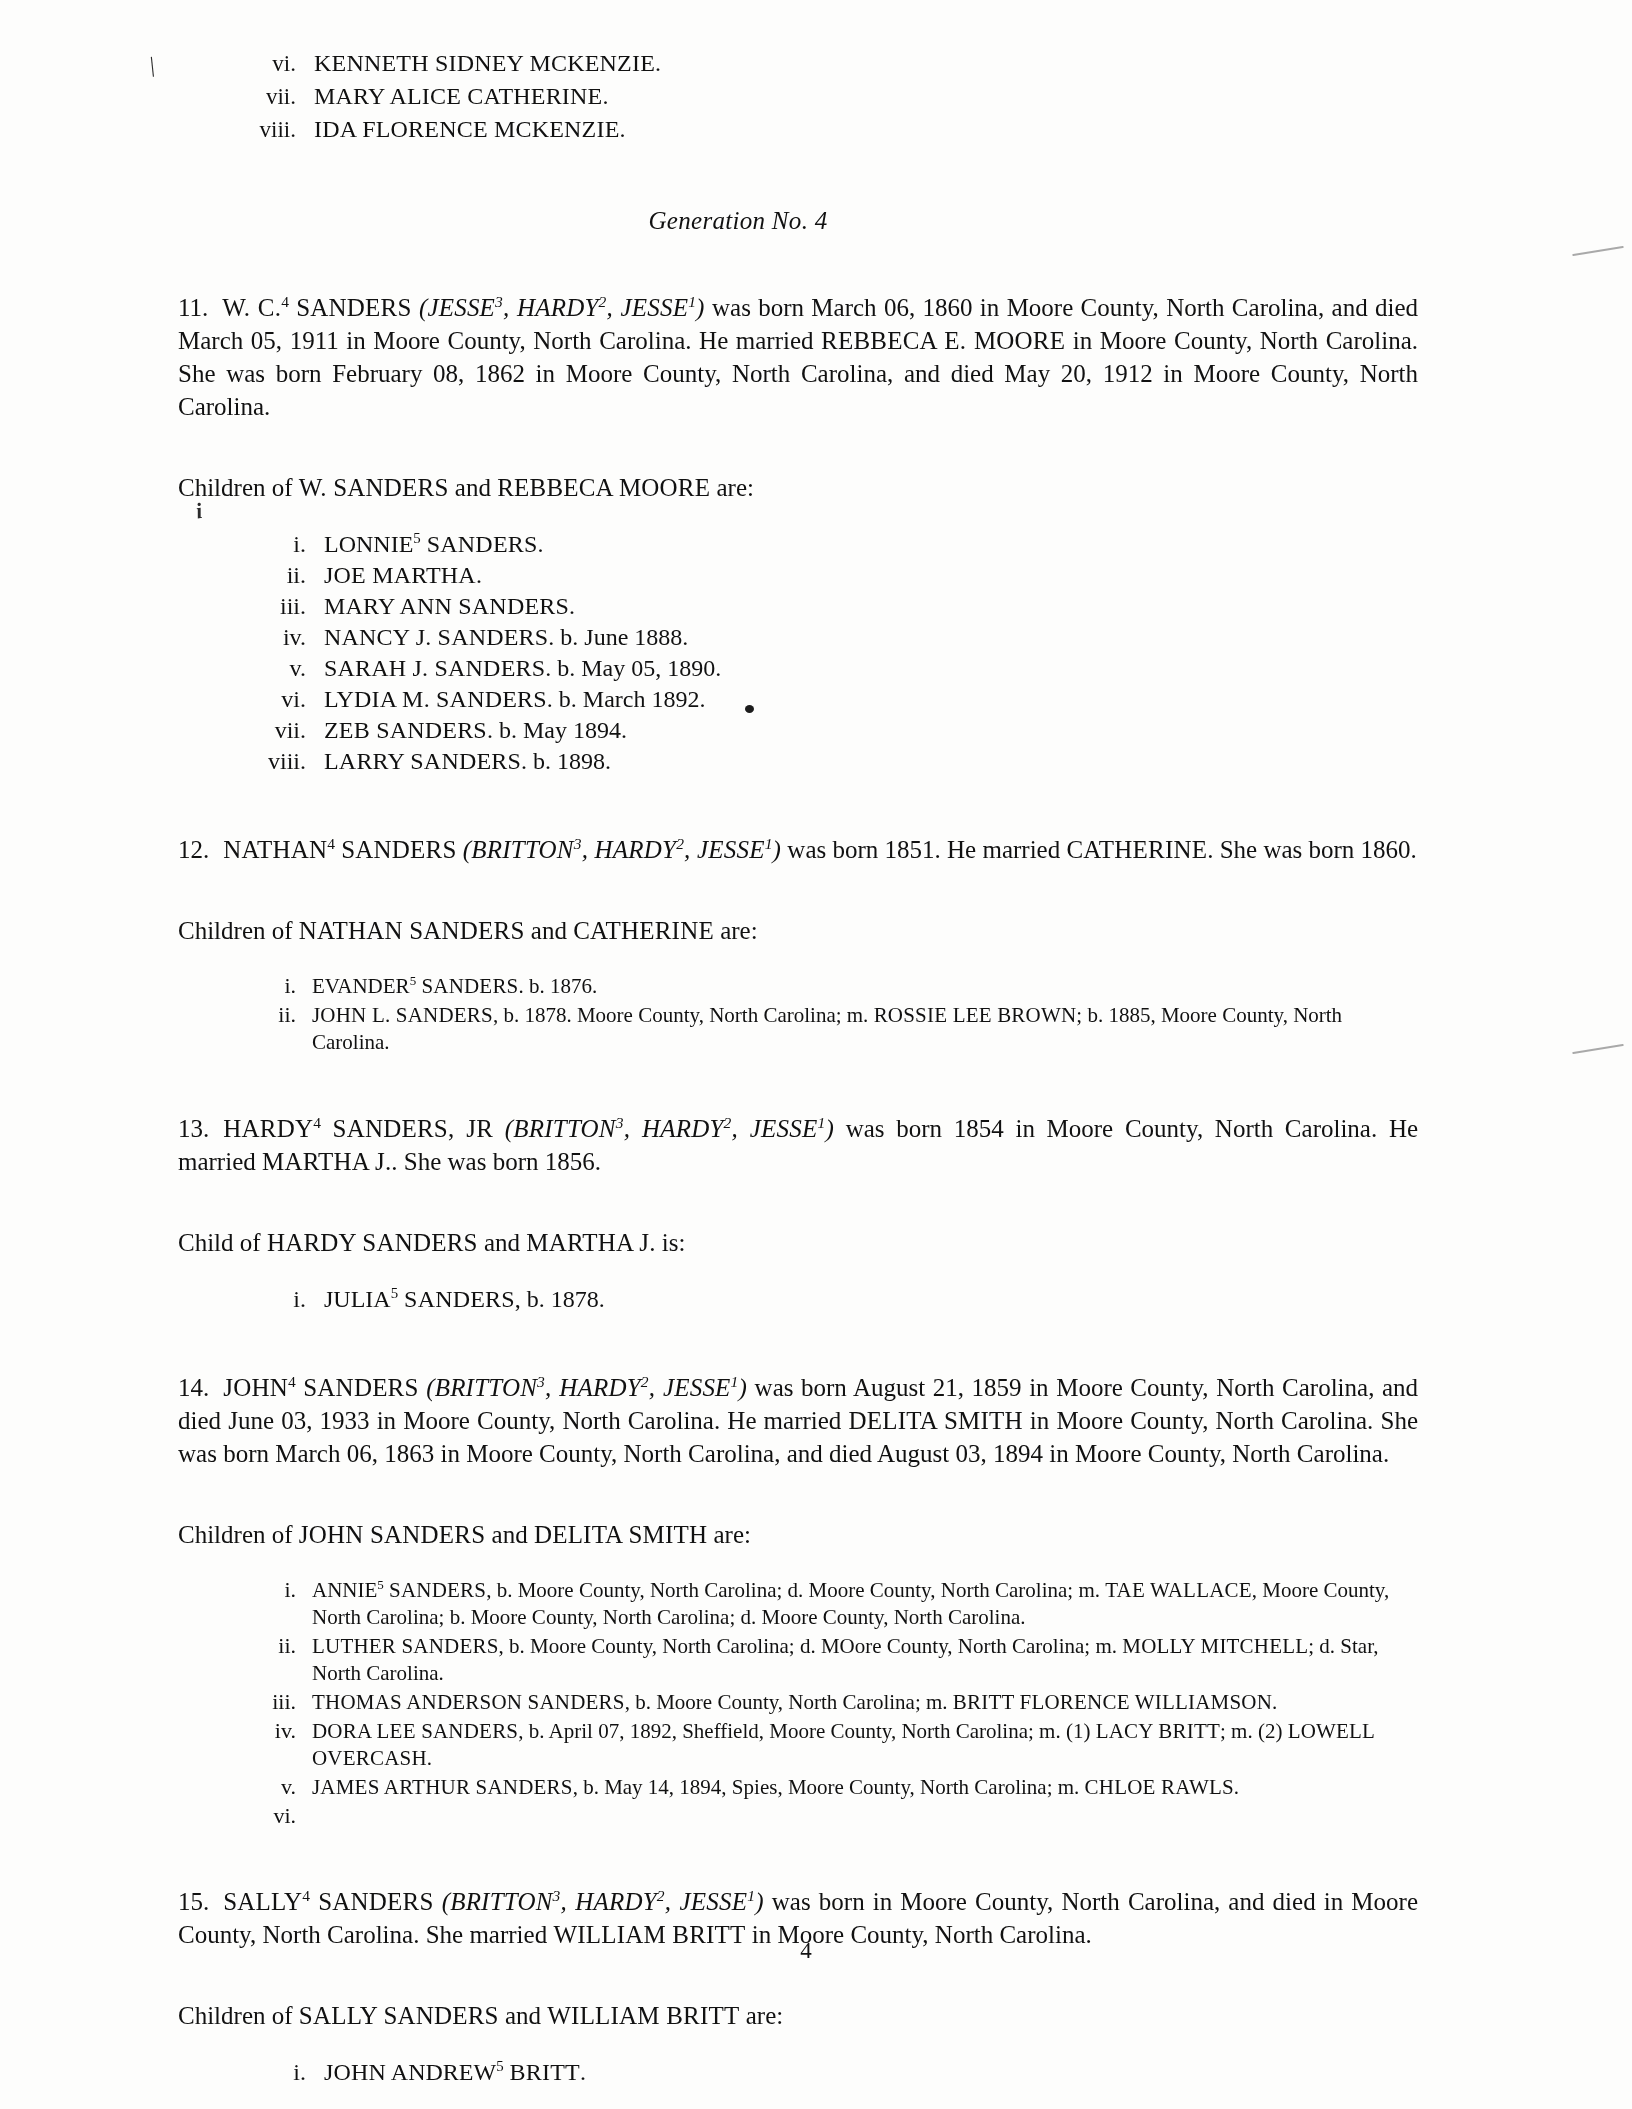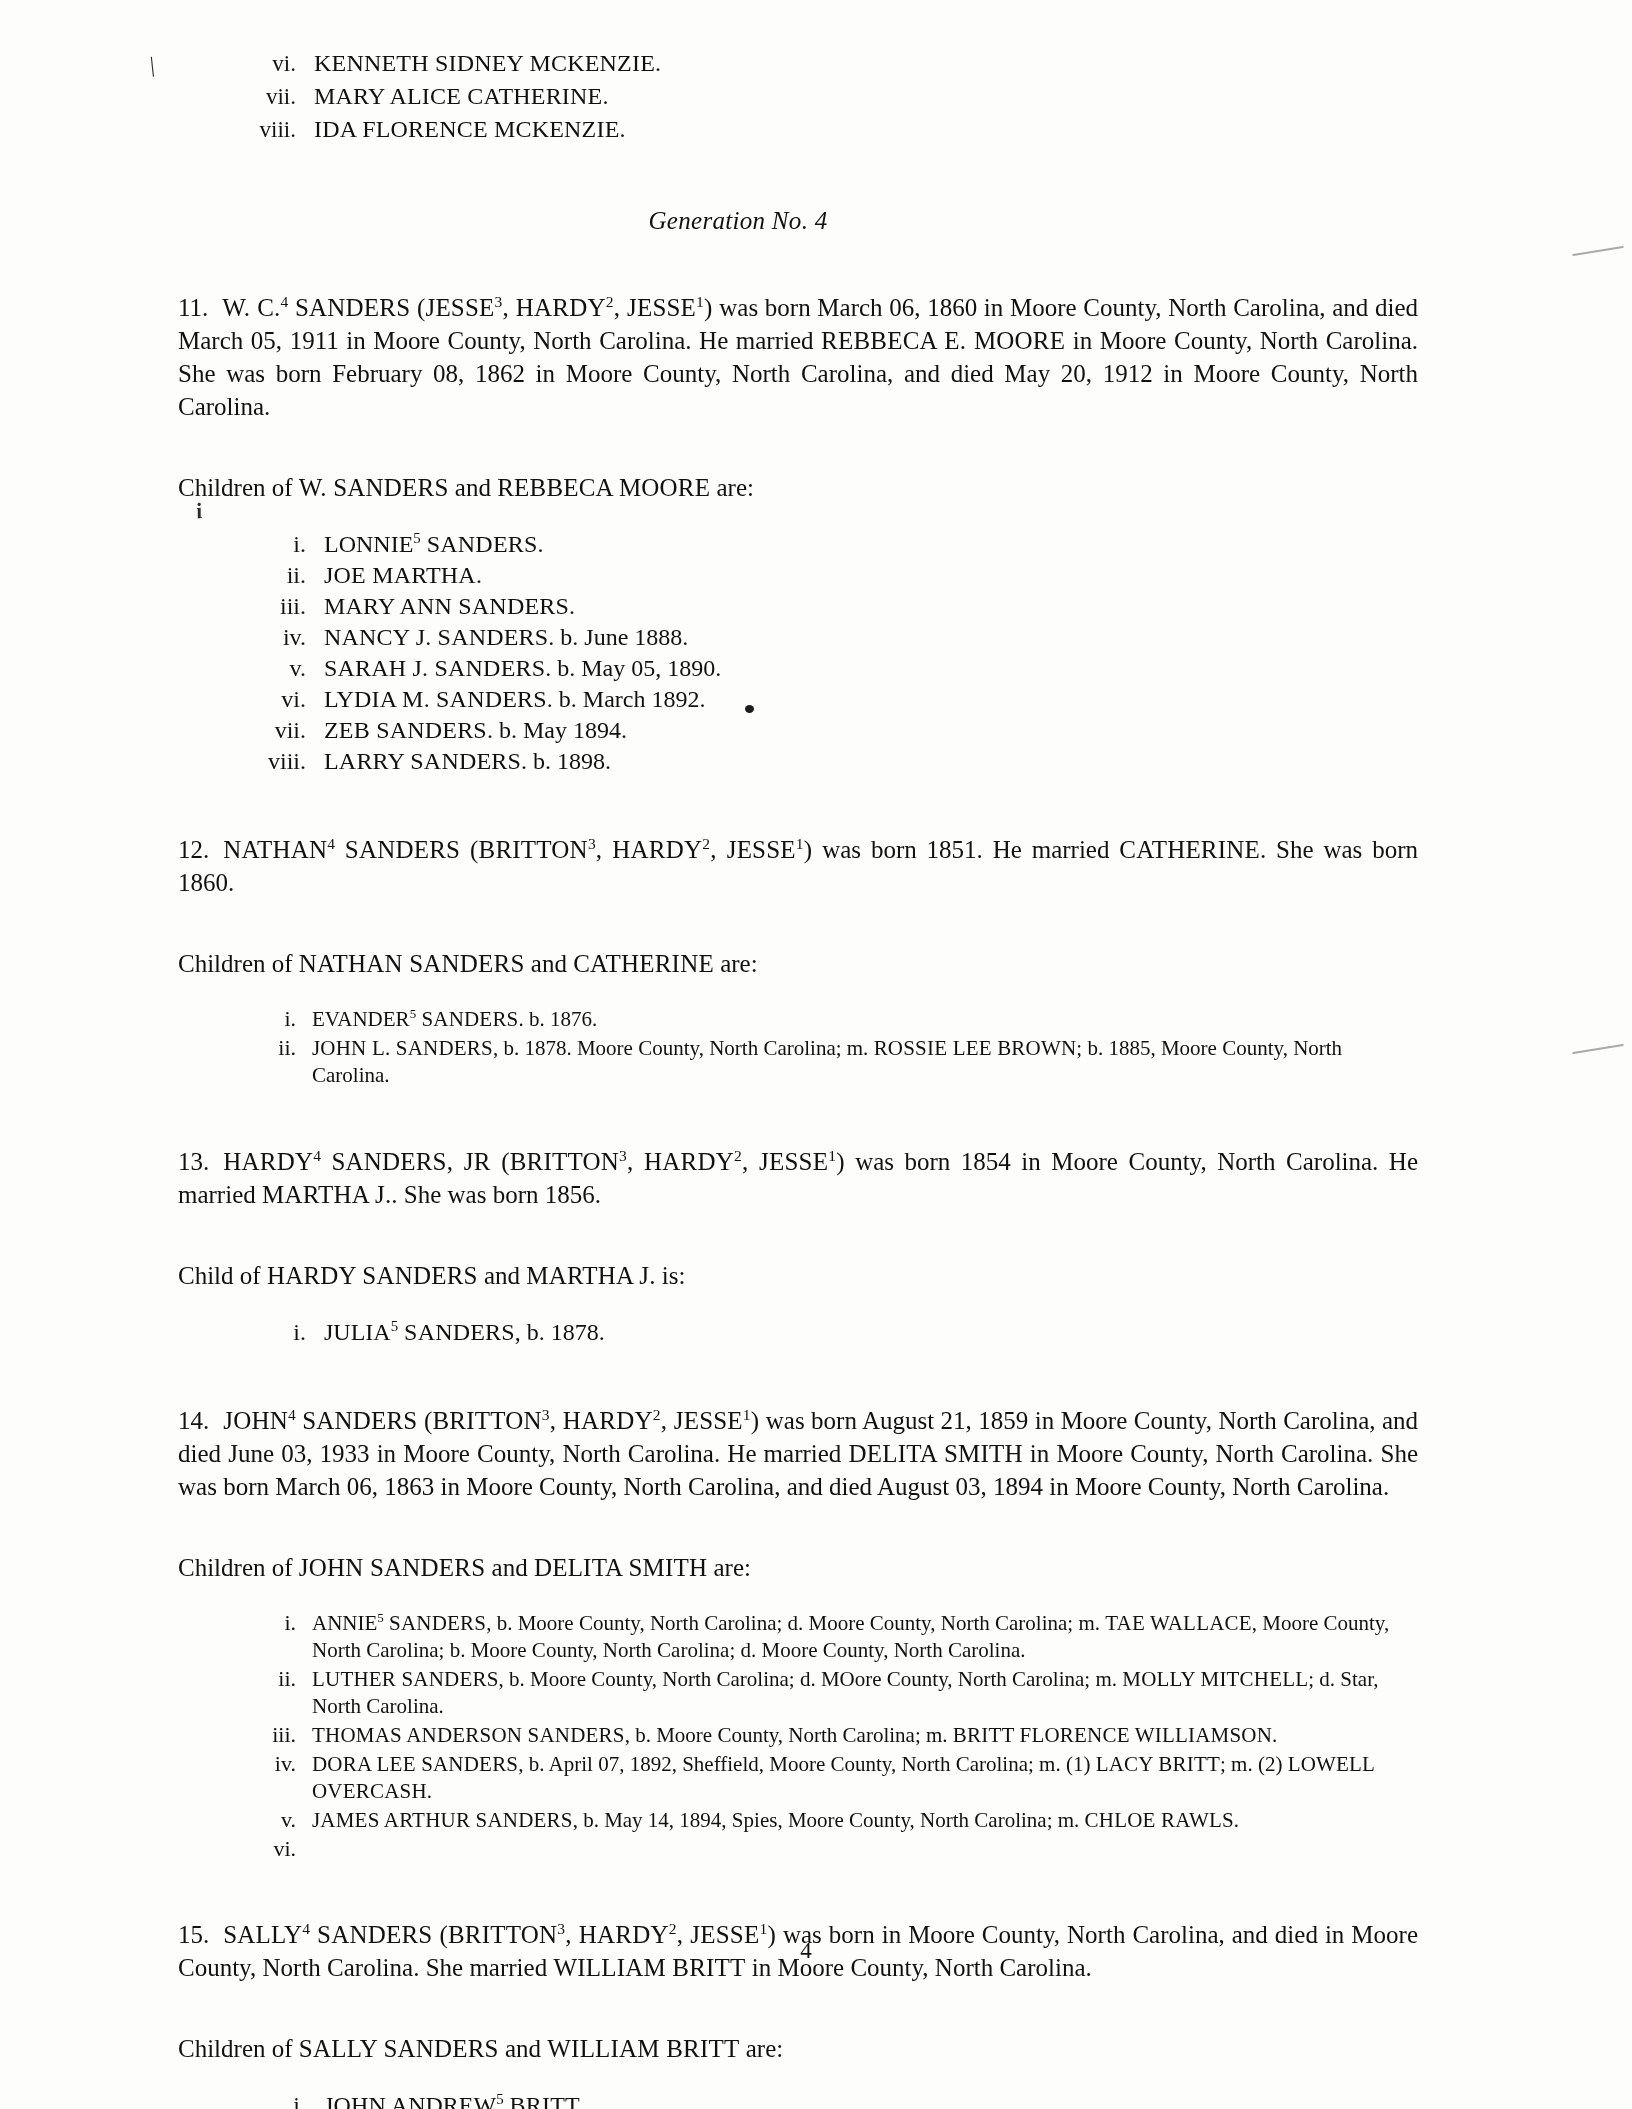--- a/index.html
+++ b/index.html
@@ -21,21 +21,21 @@
     left: 178px;
     top: 48px;
     width: 1240px;
   }
 
   
   .sc {
     font-variant: small-caps;
     letter-spacing: 0.2px;
   }
-  .it { }
+  .it { font-style: italic; }
   sup {
     font-size: 0.62em;
     vertical-align: super;
     line-height: 0;
   }
 
   
   .top-list {
     margin: 0;
     padding: 0;

